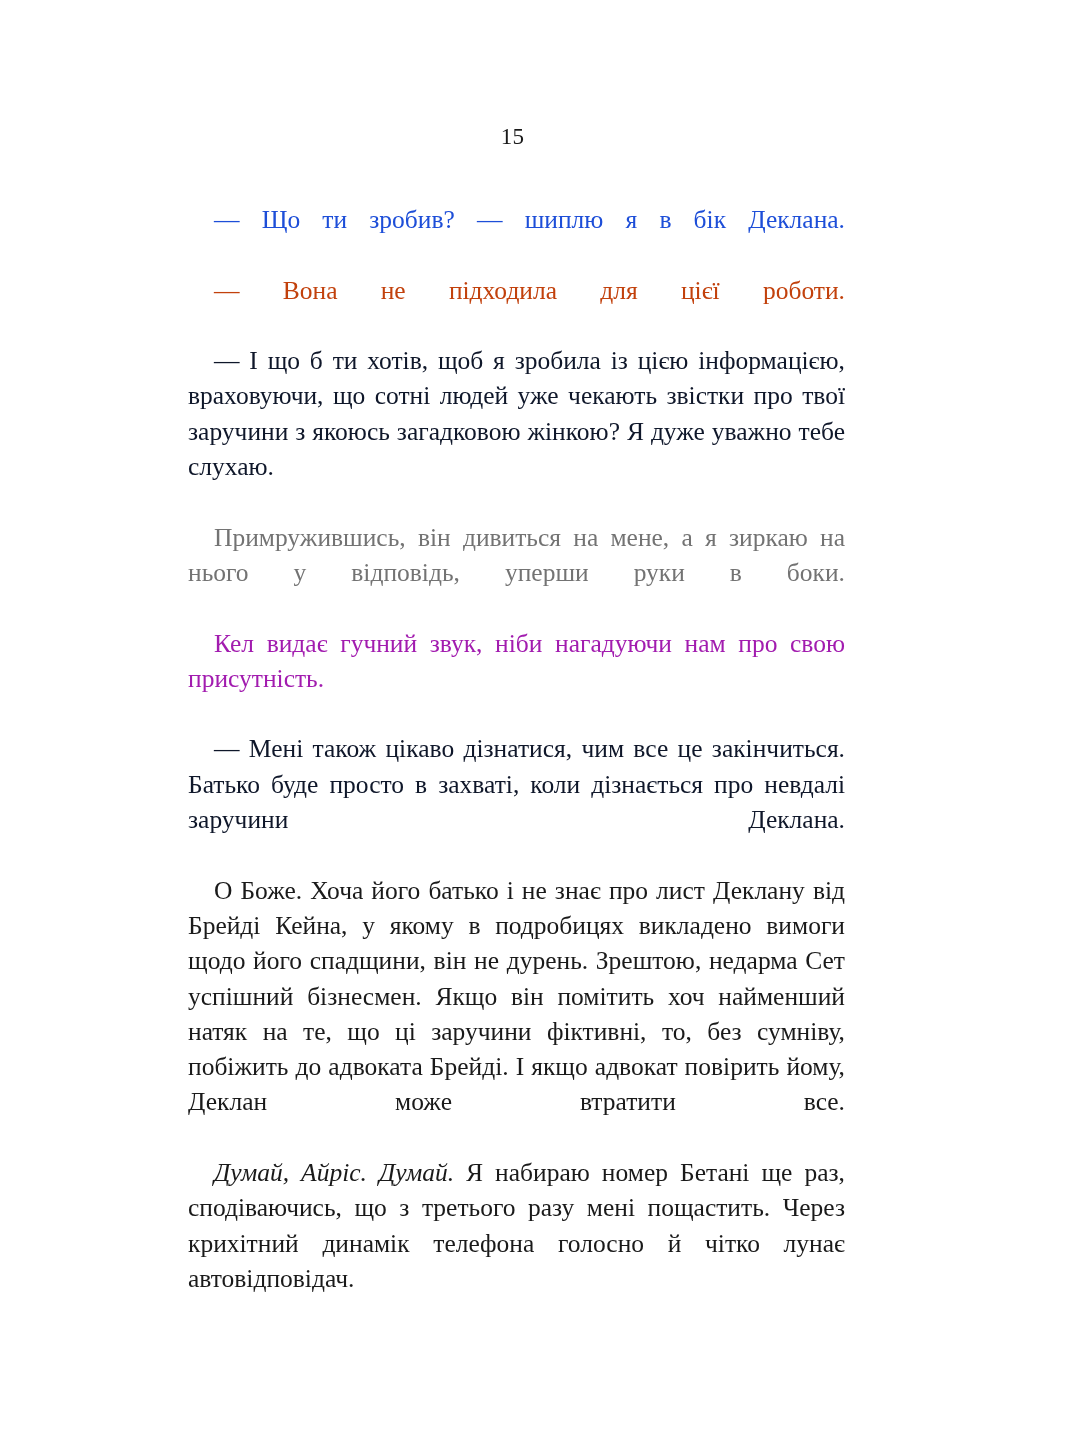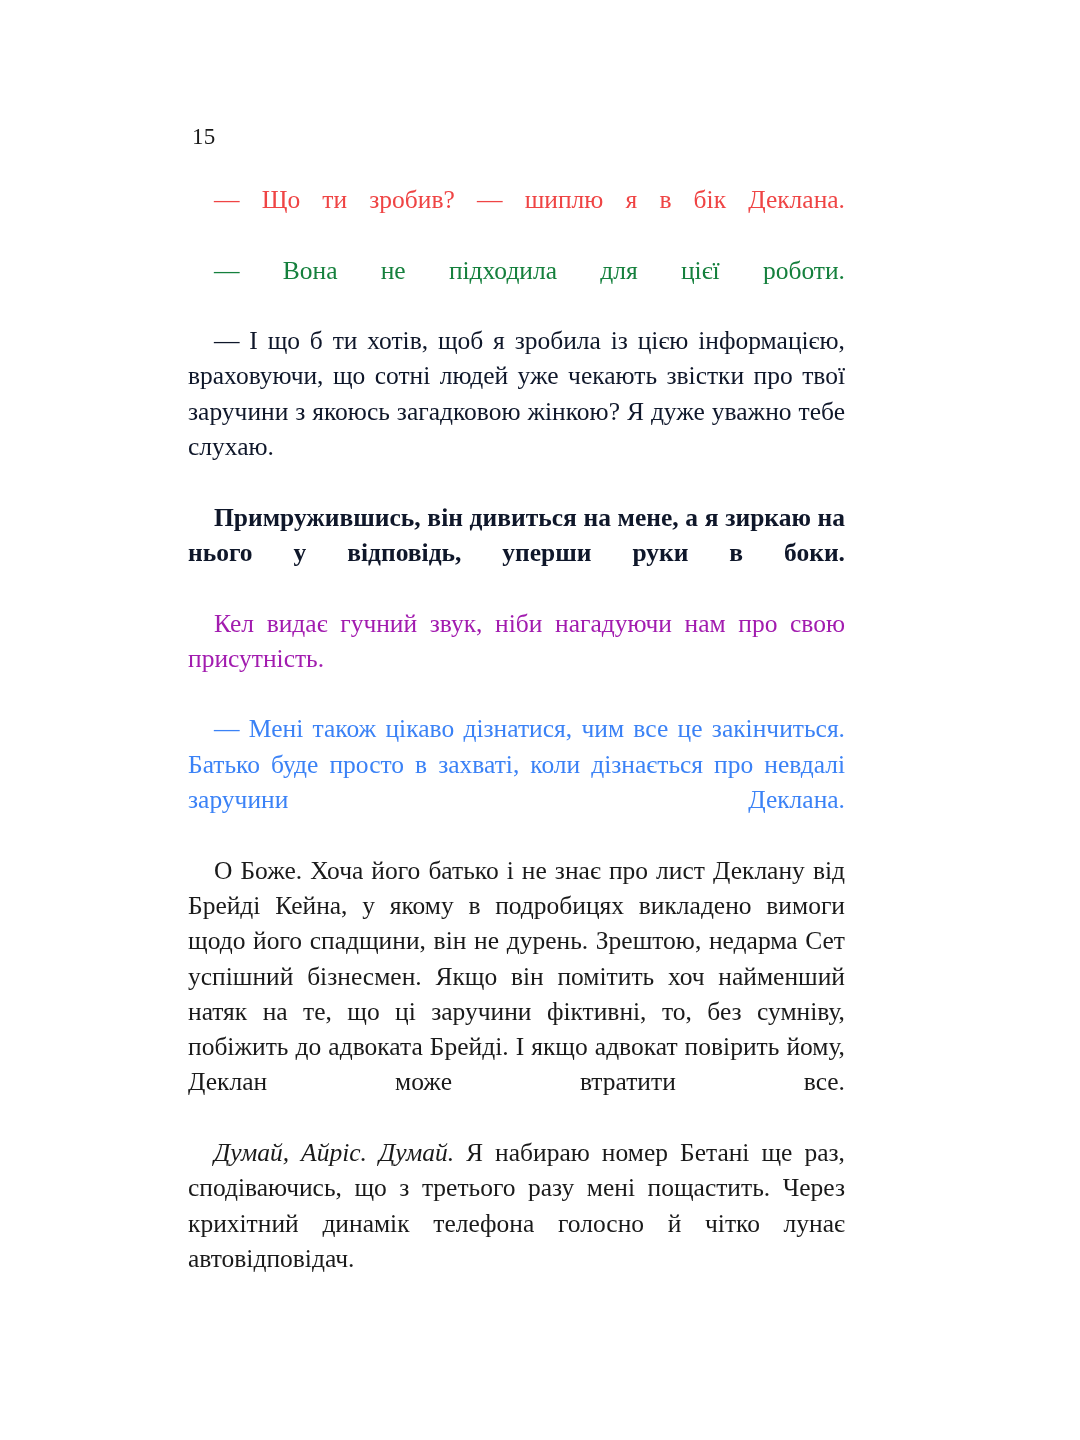--- a/index.html
+++ b/index.html
@@ -15,23 +15,23 @@
     height: 1440px;
     background: #ffffff;
     box-sizing: border-box;
     overflow: hidden;
   }
 
   
   .folio-row {
     position: absolute;
     top: 125px;
-    left: 192px;
+    left: 184px;
     width: 657px;
-    text-align: left;
+    text-align: center;
   }
 
   .folio {
     font-family: "Liberation Serif", "DejaVu Serif", serif;
     font-size: 23px;
     line-height: 1;
     color: #1a1a1a;
     letter-spacing: 0.3px;
   }
 
@@ -73,25 +73,25 @@
 <body>
 
 <div class="page" style="background: rgb(255, 255, 255);">
 
   <div class="folio-row">
     <span class="folio" style="color: rgb(26, 26, 26);">15</span>
   </div>
 
   <div class="textblock">
 
-    <p class="para" style="color: #ef4444;">— Що ти зробив? — шиплю я в бік Деклана.</p>
-    <p class="para" style="color: #15803d;">— Вона не підходила для цієї роботи.</p>
+    <p class="para" style="color: #1d4ed8; margin-top: 20px;">— Що ти зробив? — шиплю я в бік Деклана.</p>
+    <p class="para" style="color: #c2410c;">— Вона не підходила для цієї роботи.</p>
     <p class="para" style="color: #0f172a;">— І що б ти хотів, щоб я зробила із цією інформацією, враховуючи, що сотні людей уже чекають звістки про твої заручини з якоюсь загадковою жінкою? Я дуже уважно тебе слухаю.</p>
-    <p class="para" style="color: #0f172a; font-weight: bold;">Примружившись, він дивиться на мене, а я зиркаю на нього у відповідь, уперши руки в боки.</p>
+    <p class="para" style="color: #737373;">Примружившись, він дивиться на мене, а я зиркаю на нього у відповідь, уперши руки в боки.</p>
     <p class="para" style="color: #a21caf;">Кел видає гучний звук, ніби нагадуючи нам про свою присутність.</p>
-    <p class="para" style="color: #3b82f6;">— Мені також цікаво дізнатися, чим все це закінчиться. Батько буде просто в захваті, коли дізнається про невдалі заручини Деклана.</p>
+    <p class="para" style="color: #0f172a;">— Мені також цікаво дізнатися, чим все це закінчиться. Батько буде просто в захваті, коли дізнається про невдалі заручини Деклана.</p>
     <p class="para" style="color: rgb(26, 26, 26);">О Боже. Хоча його батько і не знає про лист Деклану від Брейді Кейна, у якому в подробицях викладено вимоги щодо його спадщини, він не дурень. Зрештою, недарма Сет успішний бізнесмен. Якщо він помітить хоч найменший натяк на те, що ці заручини фіктивні, то, без сумніву, побіжить до адвоката Брейді. І якщо адвокат повірить йому, Деклан може втратити все.</p>
 
     <p class="para" style="color: rgb(26, 26, 26);"><em class="ital">Думай, Айріс. Думай.</em><span> Я набираю номер Бетані ще раз, сподіваючись, що з третього разу мені пощастить. Через крихітний динамік телефона голосно й чітко лунає автовідповідач.</span></p>
 
   </div>
 
 </div>
 
 </body></html>

